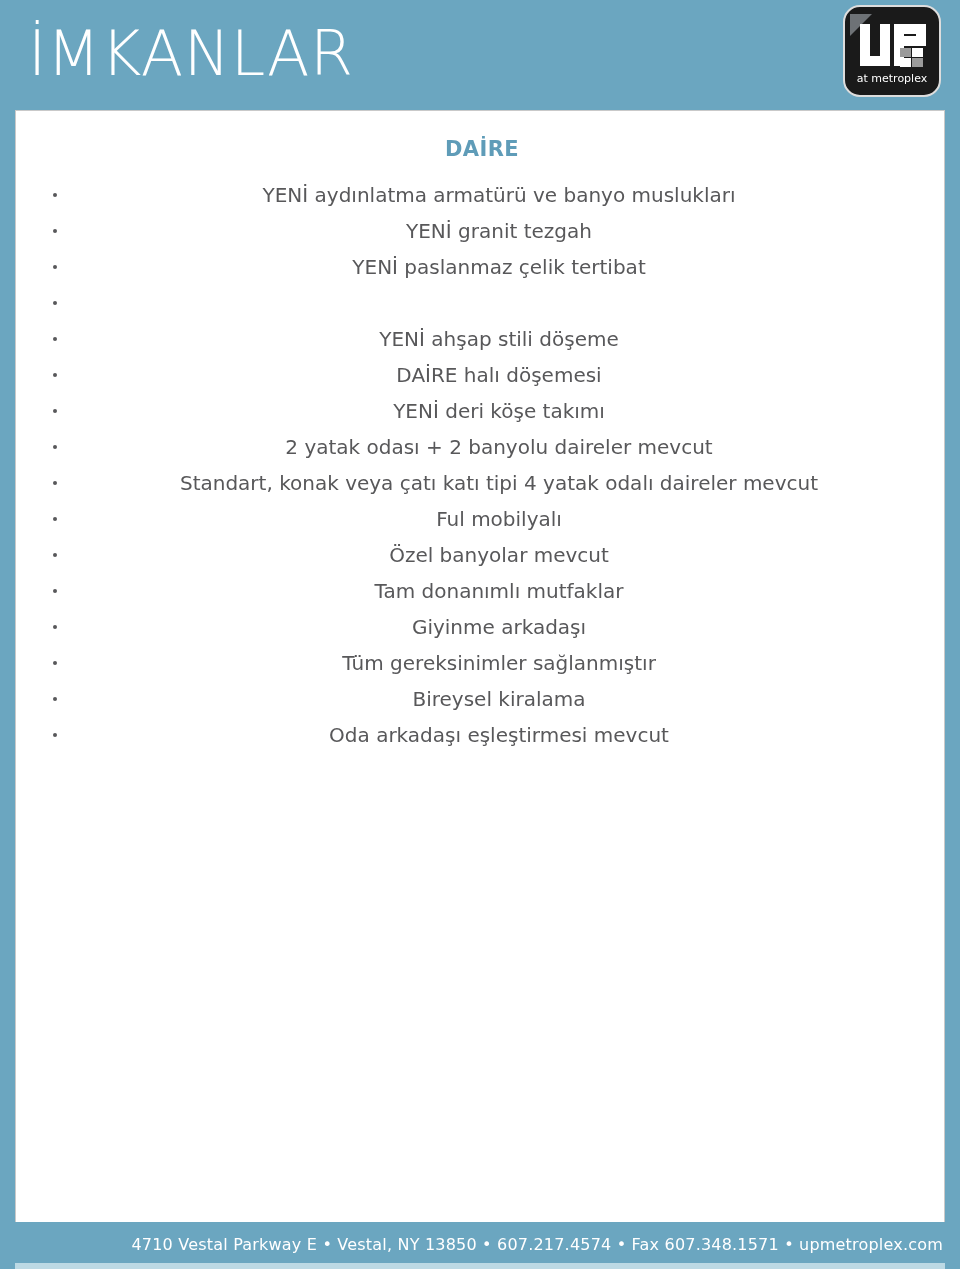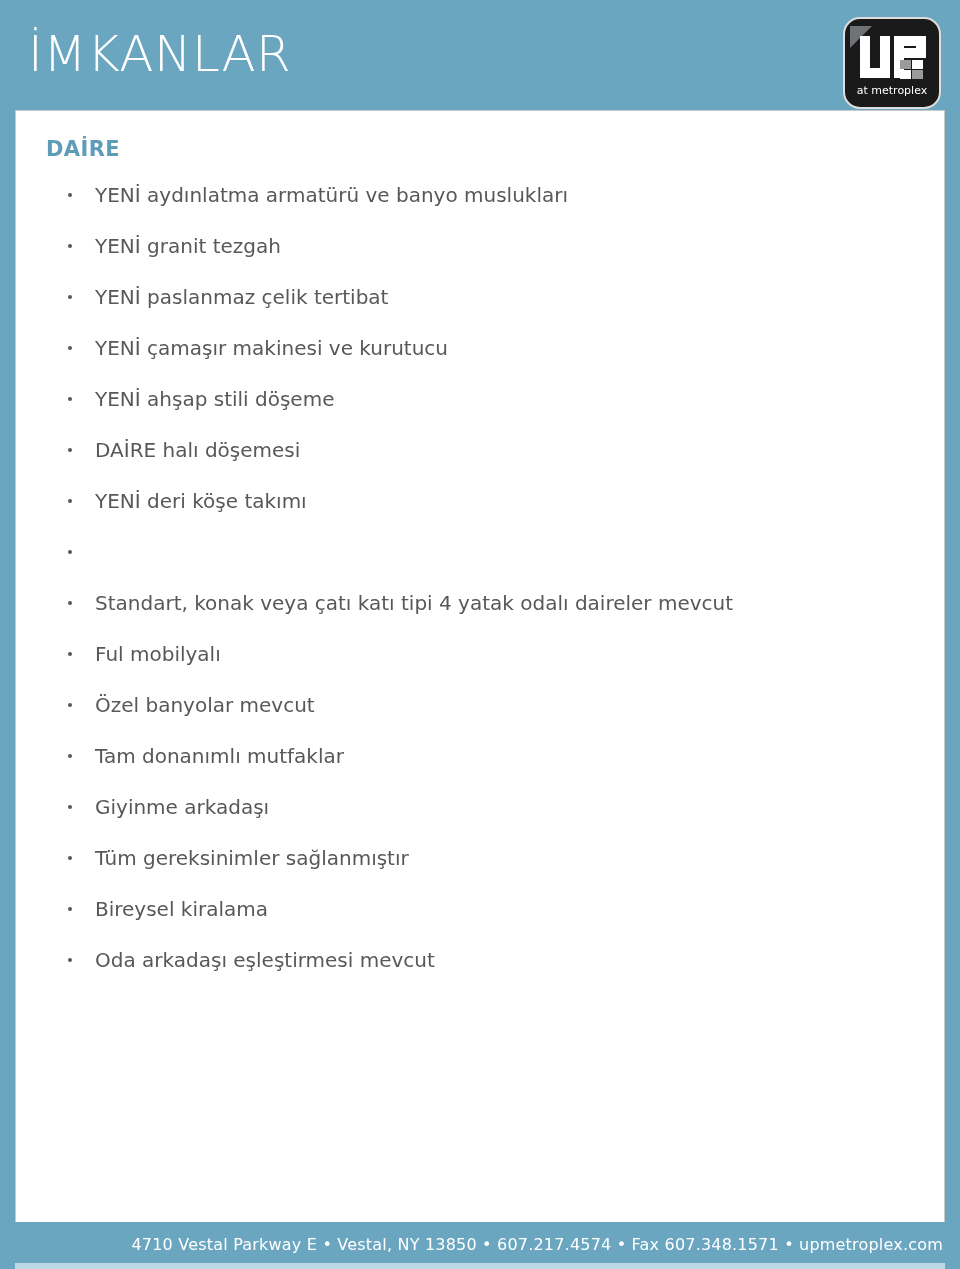--- a/index.html
+++ b/index.html
@@ -29,73 +29,74 @@
     position: relative;
     height: 110px;
     flex: 0 0 110px;
     background: #6ba6c0;
   }
   .header-title {
     position: absolute;
     left: 28px;
     top: 16px;
     color: #ffffff;
-    font-size: 50px;
+    font-size: 62px;
     line-height: 76px;
     font-weight: 300;
     letter-spacing: 0.5px;
     font-family: "DejaVu Sans", sans-serif;
     white-space: nowrap;
   }
 
   
   .logo {
     position: absolute;
     right: 18px;
-    top: 16px;
+    top: 4px;
     width: 100px;
     height: 94px;
   }
   .logo svg { display: block; width: 100%; height: 100%; }
 
   
   .panel-wrap {
     flex: 1 1 auto;
     padding: 0 15px 0 15px;
     box-sizing: border-box;
     display: flex;
   }
   .panel {
     flex: 1 1 auto;
     background: #ffffff;
     border: 1px solid #c9c9c9;
     border-bottom: none;
     box-sizing: border-box;
     padding: 26px 26px 0 16px;
     position: relative;
+    text-align: center;
   }
 
   .section-heading {
     color: #5f9cb8;
     font-size: 21px;
     font-weight: bold;
     letter-spacing: 0.4px;
     margin: 0 0 16px 14px;
     font-family: "DejaVu Sans", sans-serif;
   }
 
   ul.feature-list {
     list-style: none;
     margin: 0;
     padding: 0;
   }
   ul.feature-list li {
     position: relative;
     padding-left: 48px;
-    margin: 15px;
+    margin: 0;
     height: 36px;
     line-height: 36px;
     font-size: 20px;
     color: #58585a;
     font-family: "DejaVu Sans", sans-serif;
     white-space: nowrap;
   }
   ul.feature-list li .bullet-dot {
     position: absolute;
     left: 21px;
@@ -180,36 +181,36 @@
         <li>
           <span class="bullet-dot"></span>
           <span>YENİ granit tezgah</span>
         </li>
         <li>
           <span class="bullet-dot"></span>
           <span>YENİ paslanmaz çelik tertibat</span>
         </li>
         <li>
           <span class="bullet-dot"></span>
-          <span>YENİ çamaşır makinesi ve kurutucu</span>
         </li>
         <li>
           <span class="bullet-dot"></span>
           <span>YENİ ahşap stili döşeme</span>
         </li>
         <li>
           <span class="bullet-dot"></span>
           <span>DAİRE halı döşemesi</span>
         </li>
         <li>
           <span class="bullet-dot"></span>
           <span>YENİ deri köşe takımı</span>
         </li>
         <li>
           <span class="bullet-dot"></span>
+          <span>2 yatak odası + 2 banyolu daireler mevcut</span>
         </li>
         <li>
           <span class="bullet-dot"></span>
           <span>Standart, konak veya çatı katı tipi 4 yatak odalı daireler mevcut</span>
         </li>
         <li>
           <span class="bullet-dot"></span>
           <span>Ful mobilyalı</span>
         </li>
         <li>

